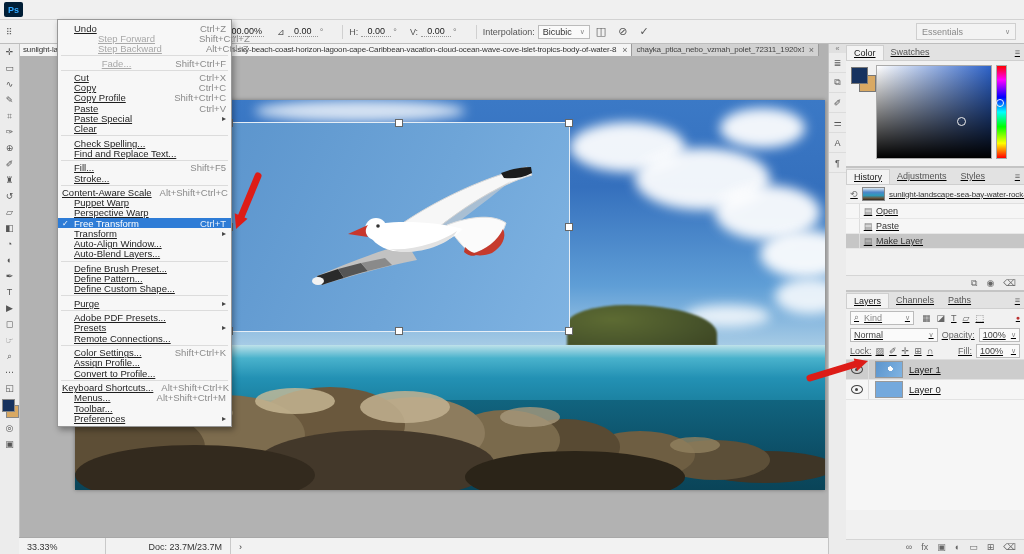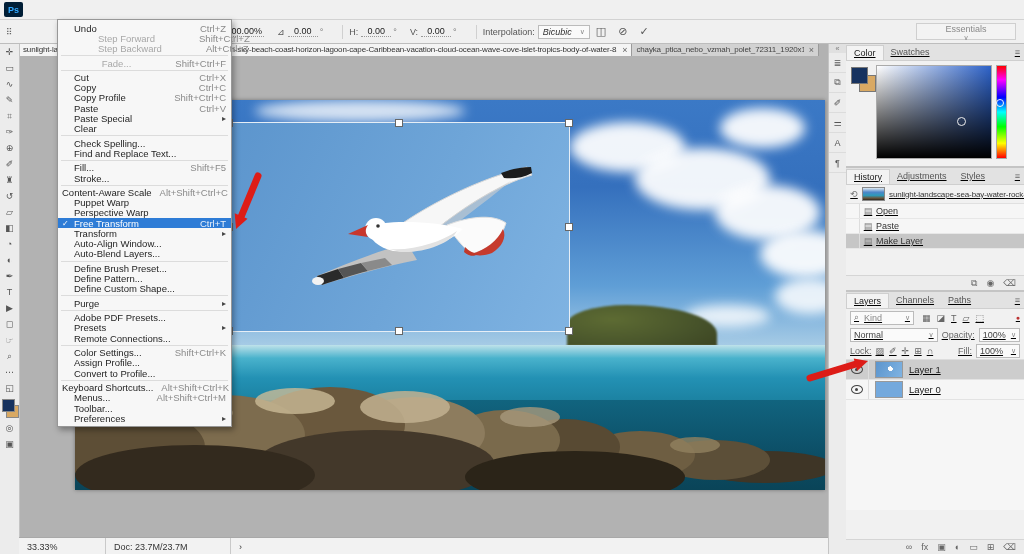--- a/index.html
+++ b/index.html
@@ -14,25 +14,25 @@
   .mb-item.active{background:#dbe9f9;outline:1px solid #9ebfdd;}
   
   #optionsbar{position:absolute;left:0;top:20px;width:1024px;height:23px;background:#f0f0f0;border-bottom:1px solid #bdbdbd;
               display:flex;align-items:center;font-size:9px;color:#444;z-index:30;}
   #ref-widget{margin-left:6px;color:#666;font-size:9px;}
   .ob-gap{width:200px;}
   .ob-group{display:flex;align-items:center;margin-right:13px;white-space:nowrap;}
   .ob-label{color:#555;margin-right:3px;}
   .ob-value{border-bottom:1px dotted #999;color:#222;padding:0 2px;min-width:26px;text-align:center;}
   .ob-deg{color:#777;margin-left:2px;}
-  .ob-select{border:1px solid #bbb;background:#fafafa;color:#333;padding:1px 4px;display:flex;gap:8px;align-items:center;font-style:italic;}
+  .ob-select{border:1px solid #bbb;background:#fafafa;color:#333;padding:1px 4px;display:flex;gap:8px;align-items:center;}
   .ob-icon{font-size:11px;color:#555;margin:0 6px;}
   .ob-div{width:1px;height:14px;background:#d0d0d0;margin:0 6px;}
   #workspace{position:absolute;right:8px;top:3px;width:88px;height:15px;border:1px solid #cfcfcf;background:#f3f3f3;
-             color:#8a8a8a;font-size:9px;display:flex;align-items:center;justify-content:space-between;padding:0 5px;flex-direction:column;}
+             color:#8a8a8a;font-size:9px;display:flex;align-items:center;justify-content:space-between;padding:0 5px;}
   
   #tabbar{position:absolute;left:19px;top:43px;width:800px;height:13px;background:#b6b6b6;display:flex;z-index:20;}
   .doc-tab{height:13px;display:flex;align-items:center;font-size:8px;color:#333;border-right:1px solid #9a9a9a;
            padding:0 4px;overflow:hidden;white-space:nowrap;}
   .doc-tab .title{overflow:hidden;text-overflow:clip;flex:1;letter-spacing:-0.15px;}
   .doc-tab .close{margin-left:5px;color:#666;font-size:9px;}
   #tab1{width:606px;background:#f4f4f4;}
   #tab2{width:178px;background:#d2d2d2;color:#444;}
   
   #toolbar{position:absolute;left:0;top:44px;width:19px;height:510px;background:#ececec;border-right:1px solid #c4c4c4;z-index:25;}
@@ -110,21 +110,21 @@
   #layers-empty{background:#f6f6f6;height:110px;}
   
   #statusbar{position:absolute;left:19px;top:537px;width:809px;height:17px;background:#f2f2f2;border-top:1px solid #a8a8a8;
              display:flex;align-items:center;font-size:9px;color:#333;z-index:25;}
   .sb-cell{padding:0 8px;border-right:1px solid #c9c9c9;height:100%;display:flex;align-items:center;}
   
   #edit-menu{position:absolute;left:57px;top:19px;width:173px;background:#f7f7f7;border:1px solid #979797;
              box-shadow:2px 3px 6px rgba(0,0,0,.35);z-index:60;padding:3px 0;}
   .menu-item{display:flex;align-items:center;height:10.2px;font-size:9.5px;color:#1e1e1e;padding:0 5px 0 4px;}
   .menu-item .check{width:12px;font-size:8px;}
-  .menu-item .mlabel{flex:1;white-space:nowrap;}
+  .menu-item .mlabel{flex:1;white-space:nowrap;text-decoration:underline;}
   .menu-item .mshortcut{color:#8a8a8a;margin-left:8px;}
   .menu-item .marrow{color:#444;font-size:8px;}
   .menu-item.disabled{color:#a8a8a8;gap:36px;}
   .menu-item.highlighted{background:#2e7cd6;color:#fff;}
   .menu-item.highlighted .mshortcut{color:#e8f0fa;}
   .menu-sep{height:1px;background:#dcdcdc;margin:1.7px 3px;}
   
   #annotations{position:absolute;left:0;top:0;width:1024px;height:554px;z-index:100;pointer-events:none;}
 </style>
 </head>
@@ -428,21 +428,21 @@
           <span>⊞</span>
           <span>⌫</span>
         </div>
     </div>
   </div>
 
   <div id="statusbar">
     <div class="sb-cell" style="width:70px;">
       <span>33.33%</span>
     </div>
-    <div class="sb-cell" style="width:108px;justify-content:flex-start;">
+    <div class="sb-cell" style="width:108px;justify-content:flex-end;">
       <span>Doc: 23.7M/23.7M</span>
     </div>
     <div class="sb-cell" style="border:none;">
       <span>›</span>
     </div>
   </div>
 
   <div id="edit-menu">
       <div class="menu-item">
         <span class="check"></span>

